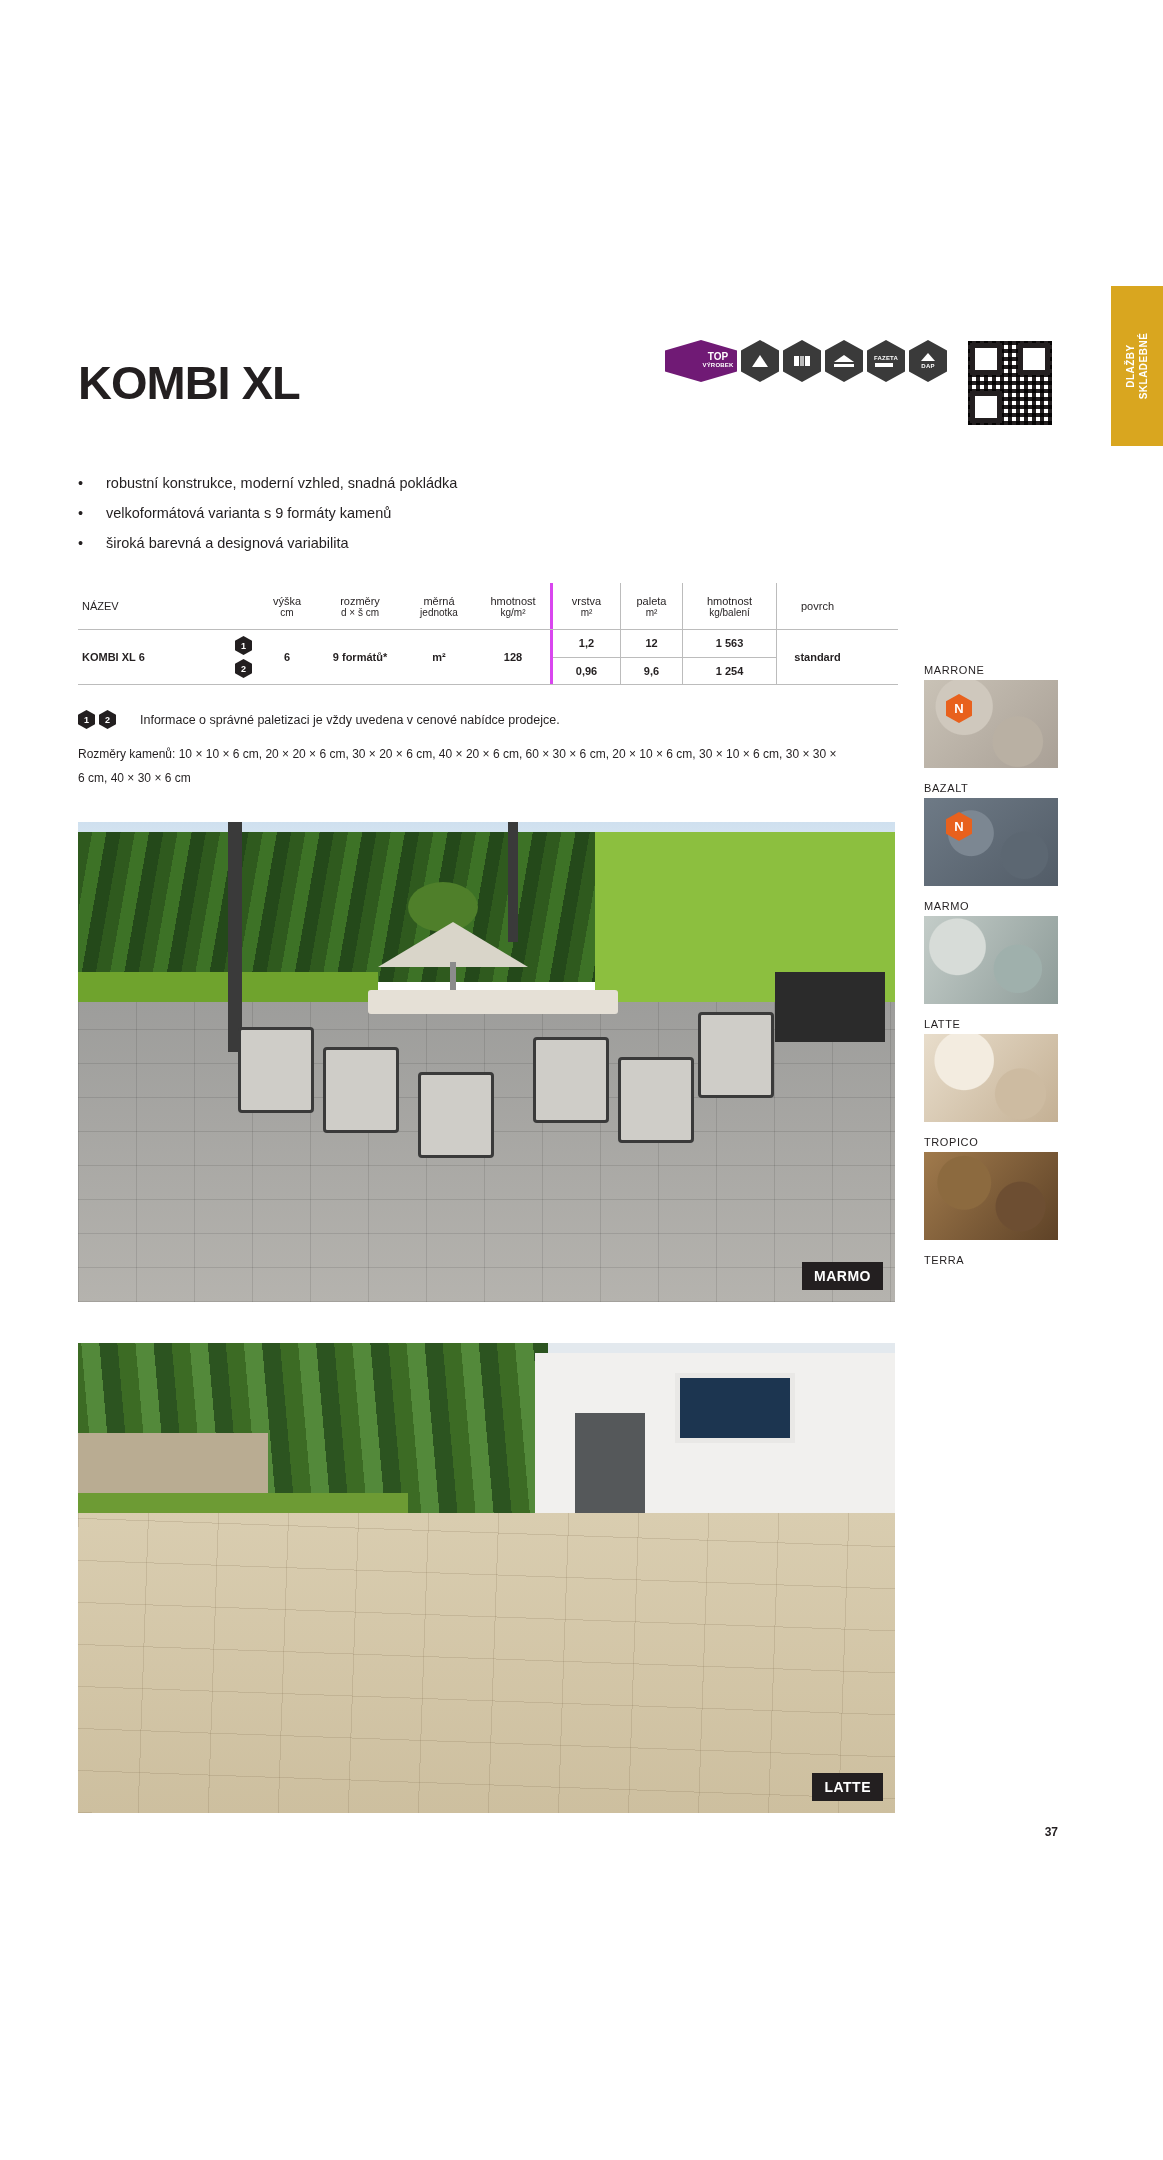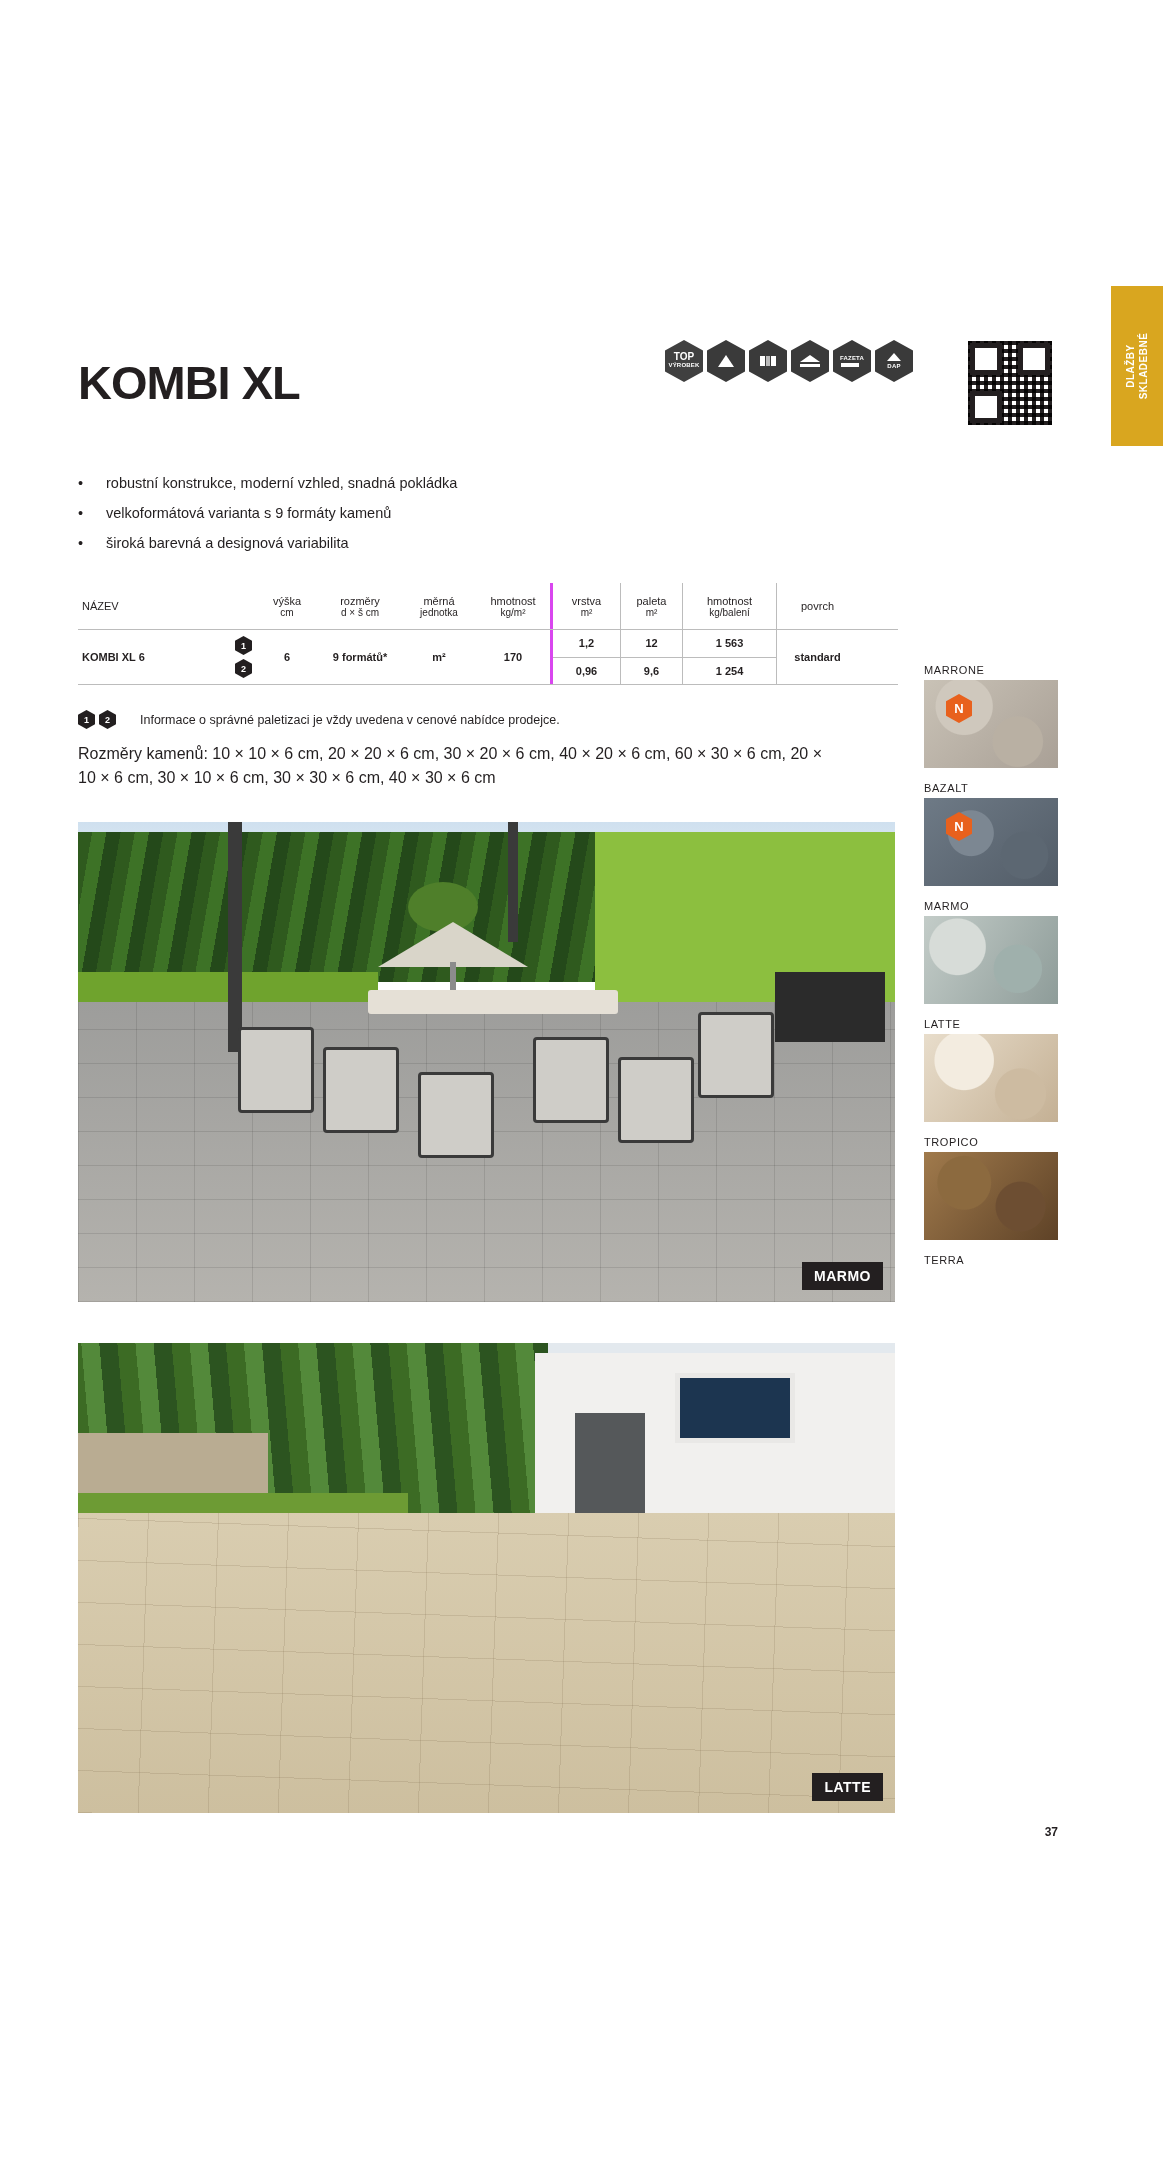--- a/index.html
+++ b/index.html
@@ -73,21 +73,22 @@
     align-items: center;
     justify-content: center;
     color: #ffffff;
     font-size: 7px;
     font-weight: bold;
     text-align: center;
     line-height: 8px;
     position: relative;
   }
   .hex.top-badge {
-    background: #404040;
+    background: #701a75;
+    padding-left: 34px;
   }
   .hex .hx-label {
     font-size: 6px;
     letter-spacing: 0.2px;
   }
   .hex .big {
     font-size: 10px;
     display: block;
   }
   .hex svg { display:block; }
@@ -228,21 +229,21 @@
     display: flex;
     align-items: center;
     gap: 4px;
   }
   .note .txt { margin-left: 20px; }
   .dims-note {
     position: absolute;
     left: 78px;
     top: 742px;
     width: 760px;
-    font-size: 16px;
+    font-size: 12px;
     line-height: 24px;
   }
 
   
   .photo {
     position: absolute;
     overflow: hidden;
   }
   .photo-label {
     position: absolute;
@@ -488,21 +489,21 @@
       <div class="cell left c-name" style="flex-direction:row;justify-content:space-between;align-items:center;">
         <span class="bold">KOMBI XL 6</span>
         <span class="badge-stack">
           <span class="badge">1</span>
           <span class="badge">2</span>
         </span>
       </div>
       <div class="cell c-height bold">6</div>
       <div class="cell c-dims bold">9 formátů*</div>
       <div class="cell c-unit bold">m²</div>
-      <div class="cell c-weight bold">170</div>
+      <div class="cell c-weight bold">128</div>
       <div class="cell c-layer" style="padding:0;">
         <div class="split">
           <div>1,2</div>
           <div>0,96</div>
         </div>
       </div>
       <div class="cell c-pal" style="padding:0;">
         <div class="split">
           <div>12</div>
           <div>9,6</div>

